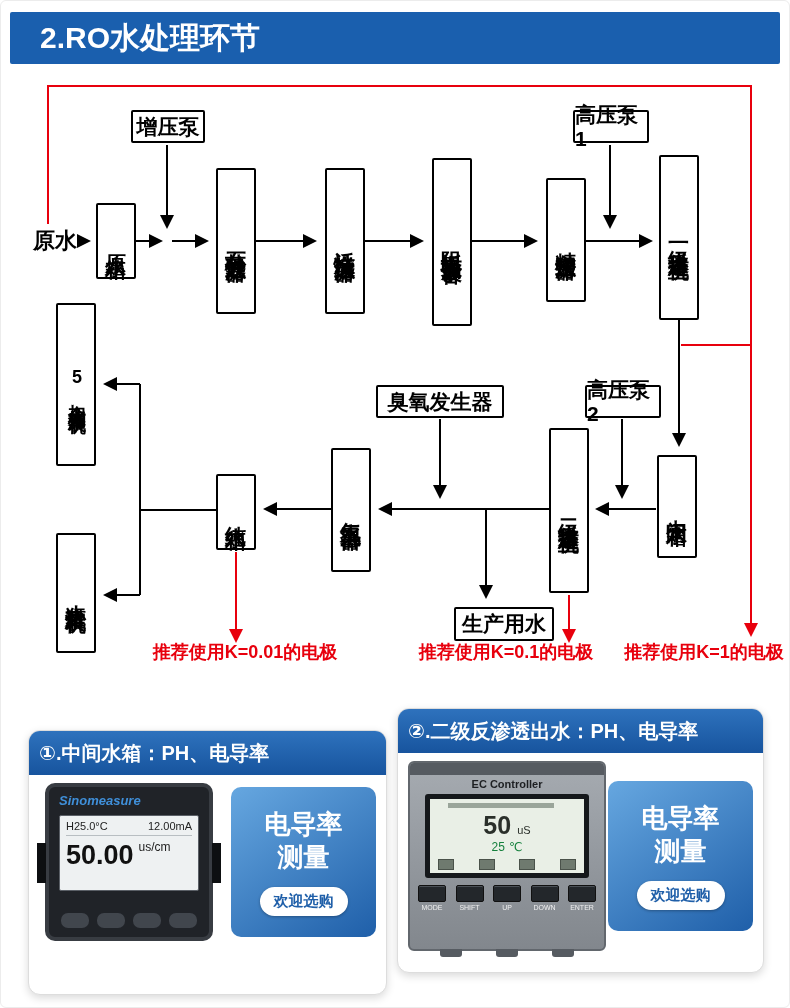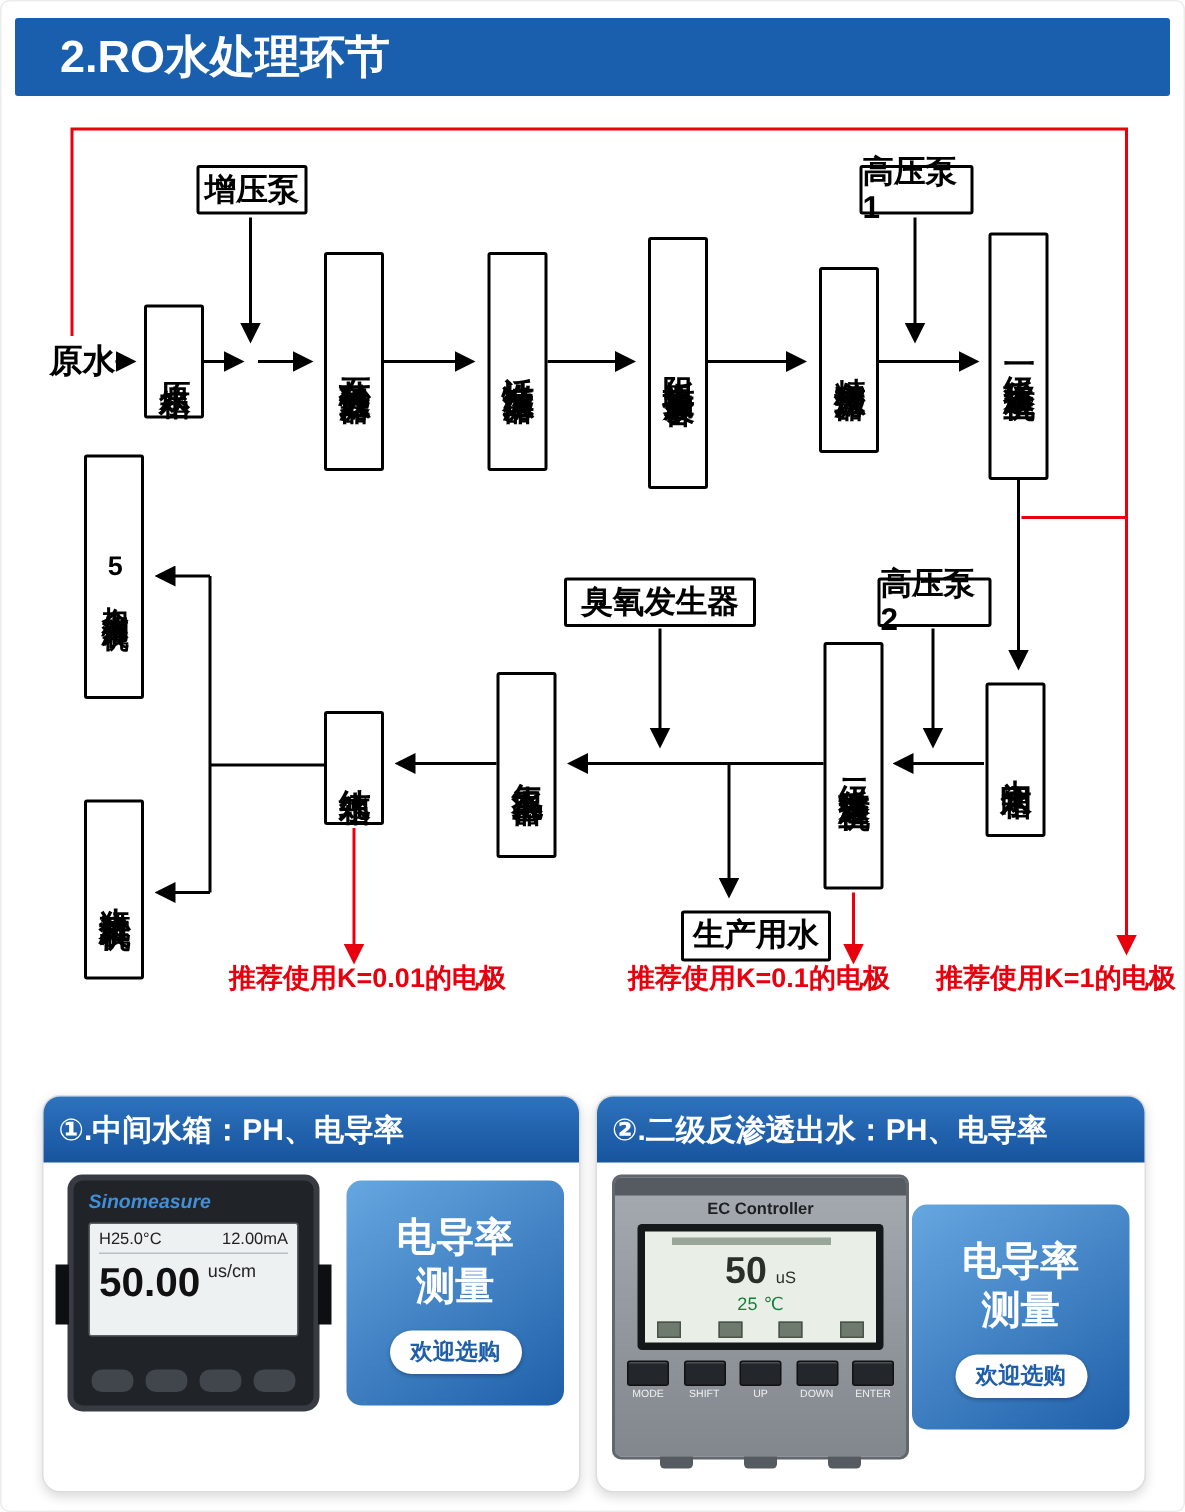--- a/index.html
+++ b/index.html
@@ -31,21 +31,21 @@
 
   .knote{position:absolute;top:640px;color:#e8000d;font-weight:bold;font-size:18px;text-align:center;z-index:2;}
   .k001{left:138px;width:214px;}
   .k01{left:406px;width:200px;}
   .k1{left:620px;width:168px;}
 
   
   .card{position:absolute;background:#fff;border:1px solid #ddd;border-radius:12px;
         box-shadow:0 3px 8px rgba(0,0,0,0.15);z-index:2;}
   .card1{left:28px;top:730px;width:357px;height:263px;}
-  .card2{left:397px;top:730px;width:365px;height:263px;}
+  .card2{left:397px;top:708px;width:365px;height:263px;}
   .card-header{height:44px;background:linear-gradient(180deg,#2e72bd,#17549e);
     border-radius:11px 11px 0 0;color:#fff;font-weight:bold;font-size:20px;
     display:flex;align-items:center;padding:0 10px;}
   .card-body{display:flex;align-items:center;justify-content:space-between;padding:8px 10px;}
 
   
   .meter{position:relative;width:168px;height:158px;background:#202328;border-radius:10px;
          border:4px solid #383c42;box-sizing:border-box;flex:0 0 auto;margin-left:6px;}
   .wing{position:absolute;width:9px;height:40px;background:#0d0f11;top:56px;}
   .wing.l{left:-12px;}.wing.r{right:-12px;}

